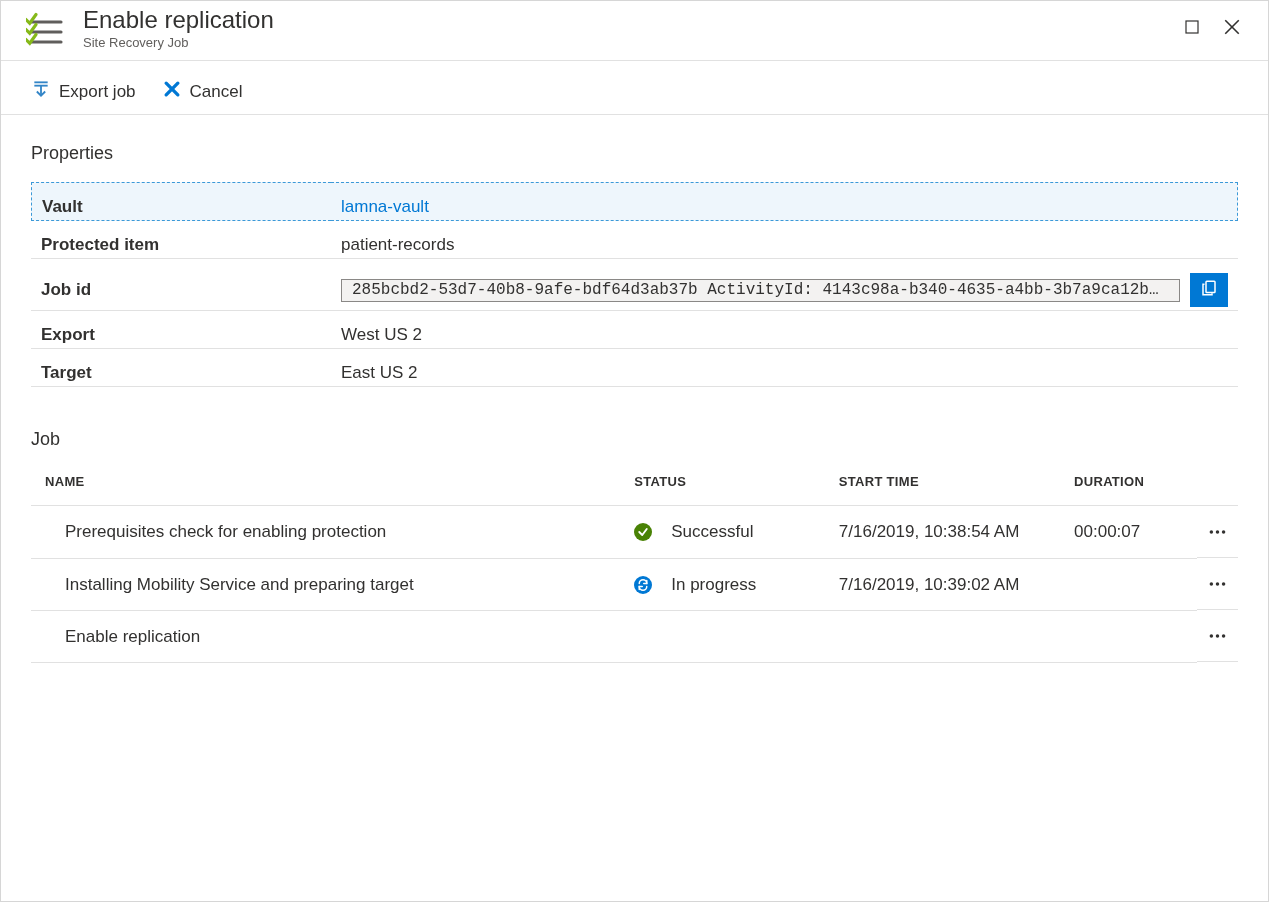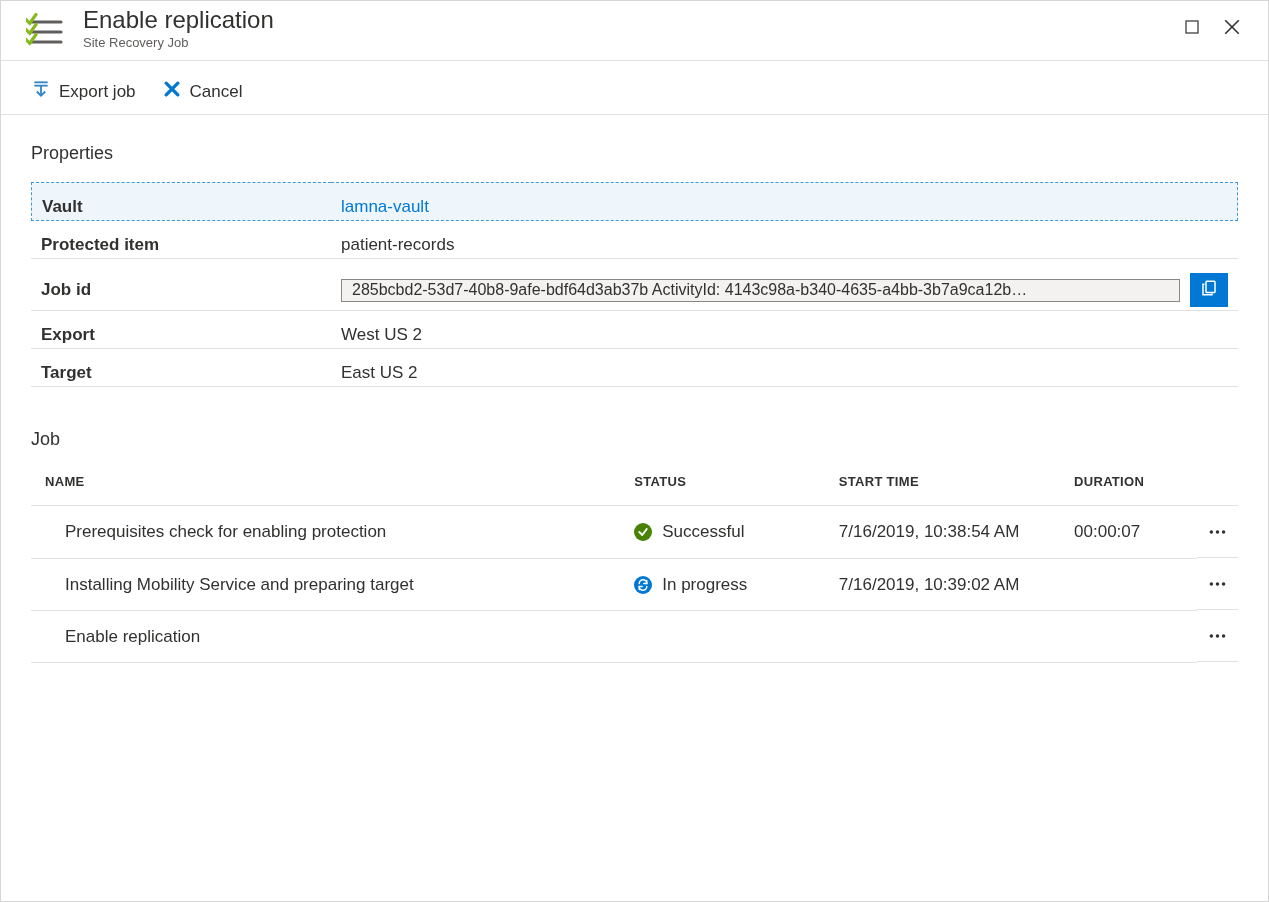--- a/index.html
+++ b/index.html
@@ -104,21 +104,21 @@
     display: flex; align-items: center; gap: 10px; width: 100%;
   }
   .jobid-field {
     flex: 1;
     height: 23px;
     background: #f3f2f1;
     border: 1px solid #8a8886;
     color: #323130;
     font-size: 16px;
     padding: 0 10px;
-    font-family: Liberation Sans, sans-serif;
+    font-family: Liberation Mono, monospace;
     overflow: hidden;
     text-overflow: ellipsis;
     white-space: nowrap;
     display: flex; align-items:center;
   }
   .copy-btn {
     width: 38px; height: 34px;
     background: #0078d4;
     display: flex; align-items:center; justify-content:center;
     cursor: pointer;
@@ -141,21 +141,21 @@
     border-bottom: 1px solid #e1e1e1;
     font-size: 17px;
     vertical-align: middle;
   }
   .col-name   { width: 580px; }
   .col-status { width: 200px; }
   .col-start  { width: 230px; }
   .col-dur    { width: 130px; }
   .col-act    { width: 40px; }
   .col-name-cell { padding-left: 34px !important; }
-  .status-cell { display:flex; align-items:center; gap:10px; }
+  .status-cell { display:flex; align-items:center; gap:19px; }
   .status-icon { width:18px; height:18px; border-radius:50%; display:flex; align-items:center; justify-content:center; flex-shrink:0;}
   .status-success { background:#498205; color:#fff; }
   .status-progress { background:#0078d4; color:#fff; }
   .more-btn { cursor:pointer; color:#323130; display:flex; justify-content:center;}
 </style>
 </head>
 <body>
 
 <div class="blade">
 

